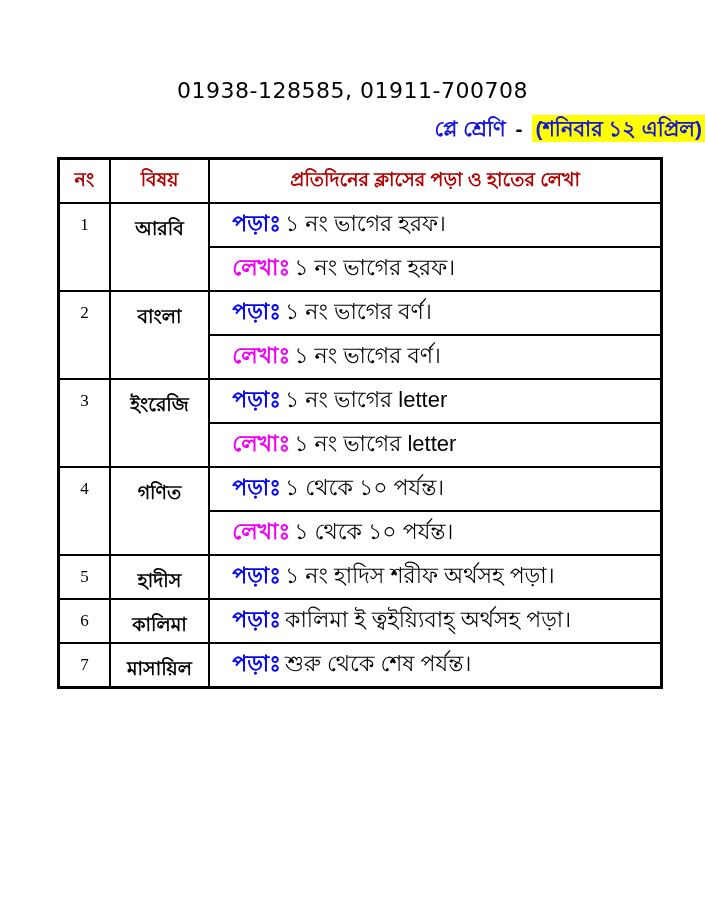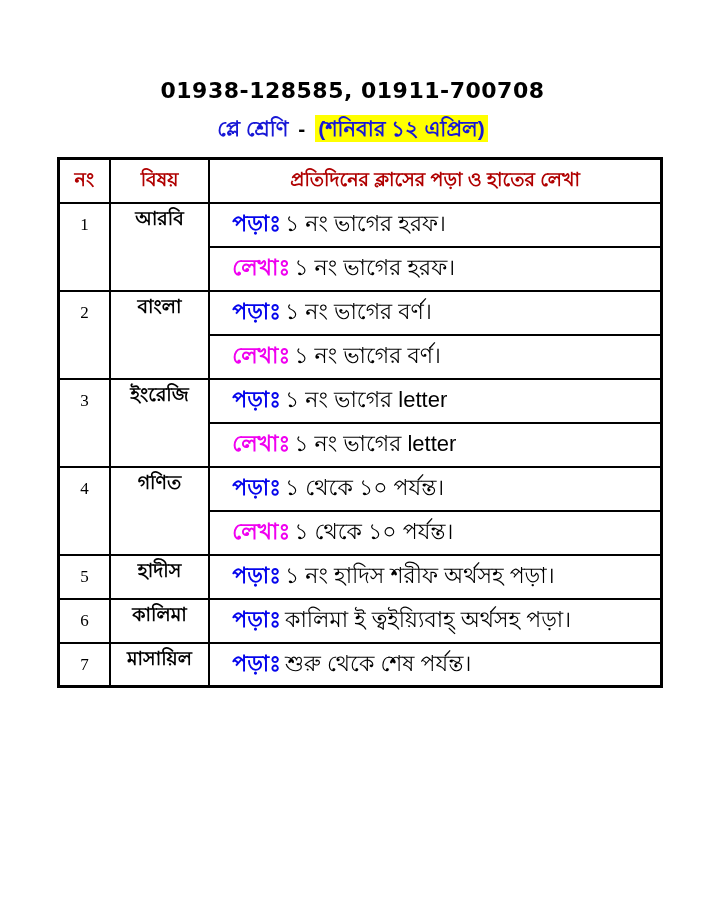--- a/index.html
+++ b/index.html
@@ -28,32 +28,33 @@
   }
   .subtitle {
     font-size: 19px;
     font-weight: bold;
     line-height: 27px;
     color: #000;
     margin-bottom: 3px;
   }
   .phone {
     font-size: 22px;
-    font-weight: bold;
+    font-weight: normal;
     letter-spacing: 0.5px;
     line-height: 29px;
     color: #000;
     margin-bottom: 9px;
     font-family: "DejaVu Sans", "Liberation Sans", sans-serif;
   }
   .class-line {
     font-size: 21px;
     font-weight: bold;
     line-height: 30px;
     margin-bottom: 13px;
+    text-align: right;
   }
   .class-name { color: var(--class_blue); }
   .class-sep  { color: #000; padding: 0 4px; }
   .class-date {
     color: var(--class_blue);
     background: var(--highlight_yellow);
     padding: 2px 3px;
   }
   table.schedule {
     border-collapse: collapse;
@@ -80,20 +81,21 @@
     text-align: center;
     vertical-align: top;
     padding-top: 11px;
     font-family: "Liberation Serif", "DejaVu Serif", serif;
     font-size: 17px;
     font-weight: normal;
   }
   td.subj-cell {
     text-align: center;
     vertical-align: top;
+    padding-top: 10px;
     font-size: 19px;
     font-weight: bold;
   }
   td.work-cell {
     height: 44px;
     vertical-align: middle;
     padding-left: 22px;
     font-size: 22px;
   }
   .lbl { font-weight: bold; }

